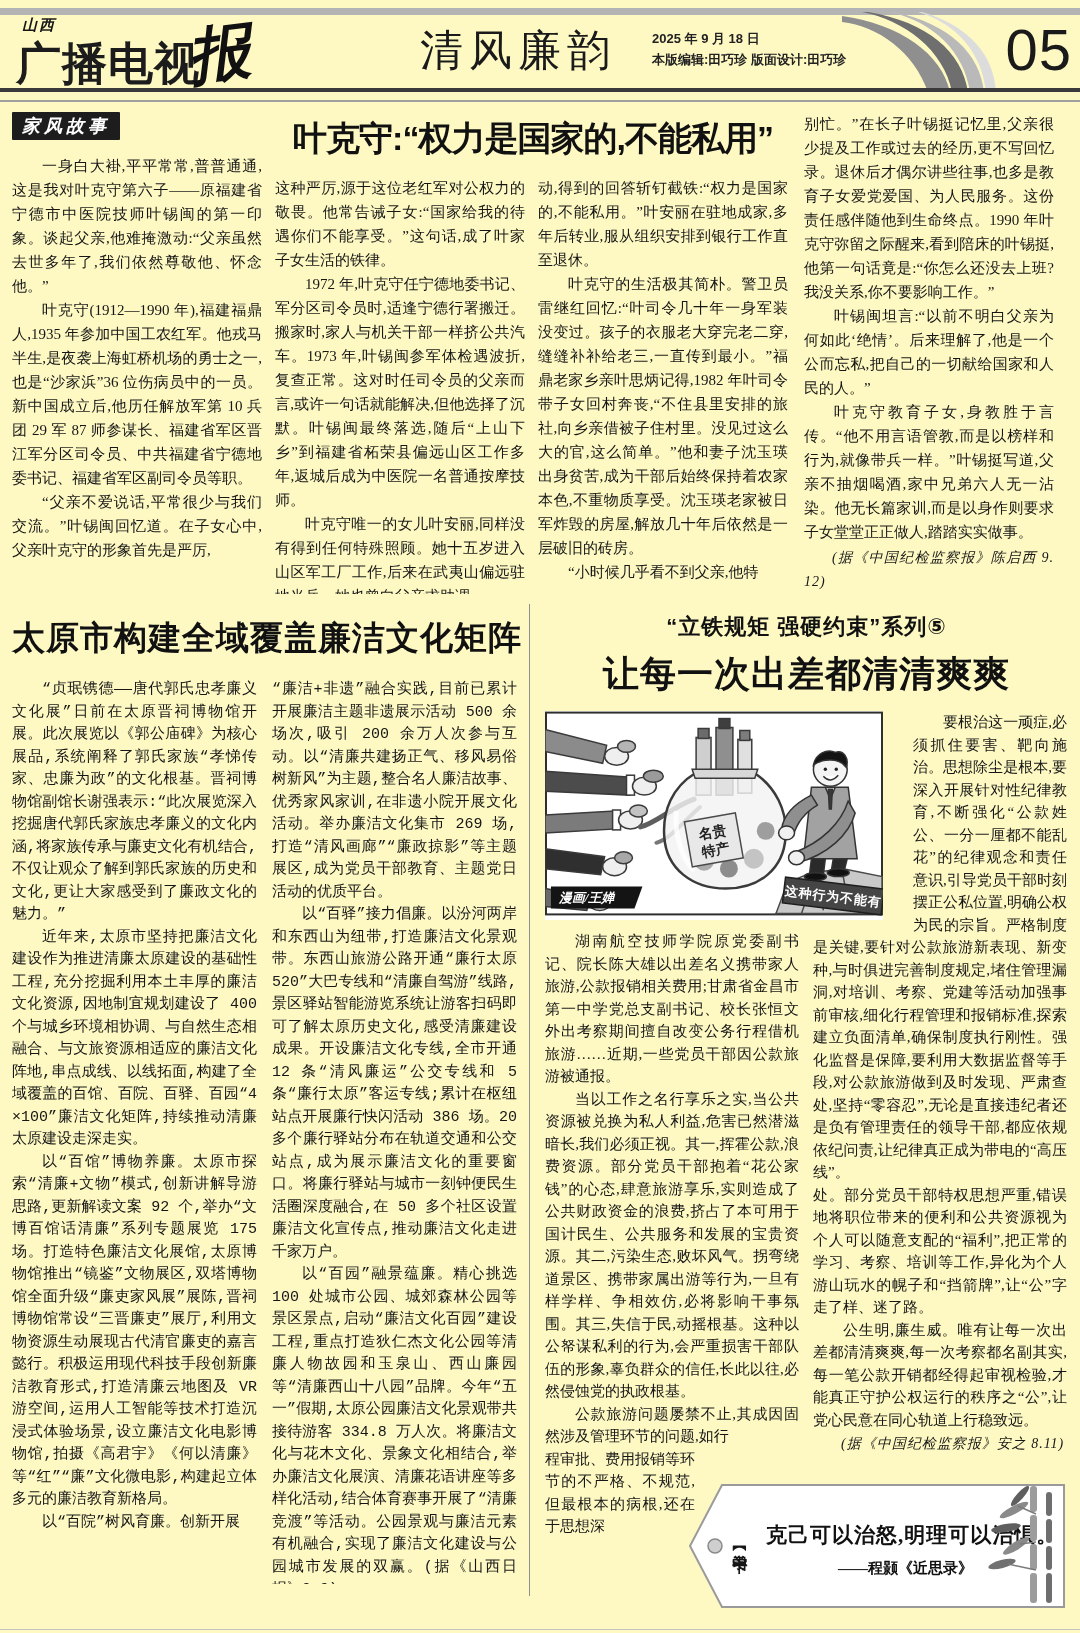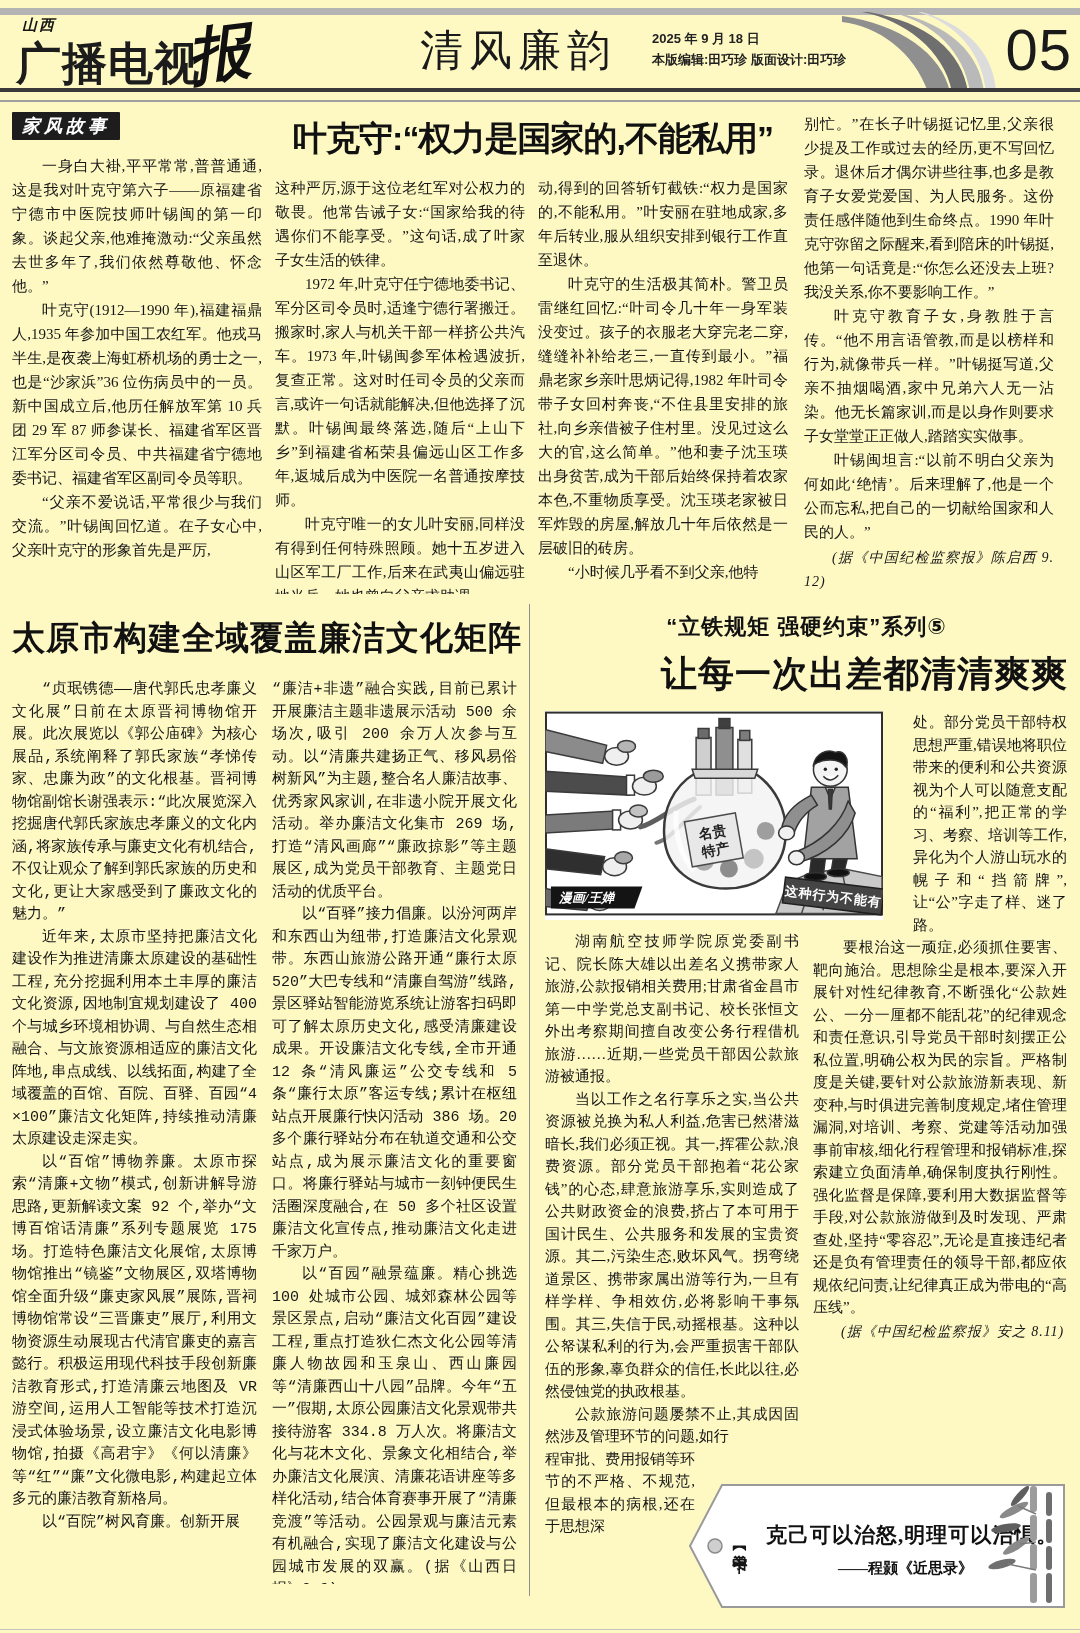--- a/index.html
+++ b/index.html
@@ -52,21 +52,21 @@
   .vdiv{position:absolute;left:517px;top:-4px;height:992px;width:1px;background:#8f8f8f;}
 
   .left-half{width:505px;margin-right:28px;flex:none;}
   .lh-headline{font-size:33px;font-weight:700;letter-spacing:1px;margin:8px 0 18px;color:#111;white-space:nowrap;}
   .lh-cols{display:flex;gap:15px;}
   .lh-col{width:245px;flex:none;height:905px;overflow:hidden;font-family:Liberation Mono, monospace;}
   .left-half .bodytext p.para{line-height:22.5px;}
 
   .right-half{width:523px;flex:none;position:relative;}
   .rh-kicker{text-align:center;font-size:22px;font-weight:bold;letter-spacing:1px;margin-top:4px;color:#111;}
-  .rh-headline{text-align:right;font-size:36px;font-weight:900;letter-spacing:1px;margin:8px 0 12px;color:#111;}
+  .rh-headline{text-align:center;font-size:36px;font-weight:900;letter-spacing:1px;margin:8px 0 12px;color:#111;}
   .rh-cols{display:flex;gap:14px;}
   .rh-col{width:254px;flex:none;height:900px;}
   .rh-col1{overflow:visible;}
   .right-half .bodytext p.para{line-height:22.5px;}
   .cartoon-wrap{width:338px;margin-right:-98px;position:relative;z-index:2;background:#fff;margin-bottom:10px;}
   .intrude{float:left;width:100px;height:222px;}
   .bodytext p.narrow{width:150px;}
 
   
   .card{position:absolute;right:0;bottom:0;width:380px;height:130px;z-index:3;}
@@ -128,22 +128,22 @@
           </div>
         <div class="ta-col bodytext">
             <p class="para">动,得到的回答斩钉截铁:“权力是国家的,不能私用。”叶安丽在驻地成家,多年后转业,服从组织安排到银行工作直至退休。</p>
             <p class="para ind">叶克守的生活极其简朴。警卫员雷继红回忆:“叶司令几十年一身军装没变过。孩子的衣服老大穿完老二穿,缝缝补补给老三,一直传到最小。”福鼎老家乡亲叶思炳记得,1982 年叶司令带子女回村奔丧,“不住县里安排的旅社,向乡亲借被子住村里。没见过这么大的官,这么简单。”他和妻子沈玉瑛出身贫苦,成为干部后始终保持着农家本色,不重物质享受。沈玉瑛老家被日军炸毁的房屋,解放几十年后依然是一层破旧的砖房。</p>
             <p class="para ind">“小时候几乎看不到父亲,他特</p>
           </div>
       </div>
     </div>
     <div class="ta-col ta-col4 bodytext">
         <p class="para">别忙。”在长子叶锡挺记忆里,父亲很少提及工作或过去的经历,更不写回忆录。退休后才偶尔讲些往事,也多是教育子女爱党爱国、为人民服务。这份责任感伴随他到生命终点。1990 年叶克守弥留之际醒来,看到陪床的叶锡挺,他第一句话竟是:“你怎么还没去上班?我没关系,你不要影响工作。”</p>
+        <p class="para ind">叶锡闽坦言:“以前不明白父亲为何如此‘绝情’。后来理解了,他是一个公而忘私,把自己的一切献给国家和人民的人。”</p>
         <p class="para ind">叶克守教育子女,身教胜于言传。“他不用言语管教,而是以榜样和行为,就像带兵一样。”叶锡挺写道,父亲不抽烟喝酒,家中兄弟六人无一沾染。他无长篇家训,而是以身作则要求子女堂堂正正做人,踏踏实实做事。</p>
-        <p class="para ind">叶锡闽坦言:“以前不明白父亲为何如此‘绝情’。后来理解了,他是一个公而忘私,把自己的一切献给国家和人民的人。”</p>
         <p class="para attr">(据《中国纪检监察报》陈启西 9.12)</p>
       </div>
   </div>
 
   <div class="bottom">
 
     <div class="halves">
       <div class="vdiv"></div>
 
       <div class="left-half">
@@ -252,22 +252,23 @@
             <div class="bodytext">
                 <p class="para ind">湖南航空技师学院原党委副书记、院长陈大雄以出差名义携带家人旅游,公款报销相关费用;甘肃省金昌市第一中学党总支副书记、校长张恒文外出考察期间擅自改变公务行程借机旅游……近期,一些党员干部因公款旅游被通报。</p>
                 <p class="para ind">当以工作之名行享乐之实,当公共资源被兑换为私人利益,危害已然潜滋暗长,我们必须正视。其一,挥霍公款,浪费资源。部分党员干部抱着“花公家钱”的心态,肆意旅游享乐,实则造成了公共财政资金的浪费,挤占了本可用于国计民生、公共服务和发展的宝贵资源。其二,污染生态,败坏风气。拐弯绕道景区、携带家属出游等行为,一旦有样学样、争相效仿,必将影响干事氛围。其三,失信于民,动摇根基。这种以公帑谋私利的行为,会严重损害干部队伍的形象,辜负群众的信任,长此以往,必然侵蚀党的执政根基。</p>
                 <p class="para ind">公款旅游问题屡禁不止,其成因固然涉及管理环节的问题,如行</p>
                 <p class="para narrow">程审批、费用报销等环节的不严格、不规范,但最根本的病根,还在于思想深</p>
               </div>
           </div>
           <div class="rh-col">
             <div class="intrude"></div>
             <div class="bodytext">
+                <p class="para ind">要根治这一顽症,必须抓住要害、靶向施治。思想除尘是根本,要深入开展针对性纪律教育,不断强化“公款姓公、一分一厘都不能乱花”的纪律观念和责任意识,引导党员干部时刻摆正公私位置,明确公权为民的宗旨。严格制度是关键,要针对公款旅游新表现、新变种,与时俱进完善制度规定,堵住管理漏洞,对培训、考察、党建等活动加强事前审核,细化行程管理和报销标准,探索建立负面清单,确保制度执行刚性。强化监督是保障,要利用大数据监督等手段,对公款旅游做到及时发现、严肃查处,坚持“零容忍”,无论是直接违纪者还是负有管理责任的领导干部,都应依规依纪问责,让纪律真正成为带电的“高压线”。</p>
                 <p class="para">处。部分党员干部特权思想严重,错误地将职位带来的便利和公共资源视为个人可以随意支配的“福利”,把正常的学习、考察、培训等工作,异化为个人游山玩水的幌子和“挡箭牌”,让“公”字走了样、迷了路。</p>
-                <p class="para ind">要根治这一顽症,必须抓住要害、靶向施治。思想除尘是根本,要深入开展针对性纪律教育,不断强化“公款姓公、一分一厘都不能乱花”的纪律观念和责任意识,引导党员干部时刻摆正公私位置,明确公权为民的宗旨。严格制度是关键,要针对公款旅游新表现、新变种,与时俱进完善制度规定,堵住管理漏洞,对培训、考察、党建等活动加强事前审核,细化行程管理和报销标准,探索建立负面清单,确保制度执行刚性。强化监督是保障,要利用大数据监督等手段,对公款旅游做到及时发现、严肃查处,坚持“零容忍”,无论是直接违纪者还是负有管理责任的领导干部,都应依规依纪问责,让纪律真正成为带电的“高压线”。</p>
+                <p class="para ind">公生明,廉生威。唯有让每一次出差都清清爽爽,每一次考察都名副其实,每一笔公款开销都经得起审视检验,才能真正守护公权运行的秩序之“公”,让党心民意在同心轨道上行稳致远。</p>
                 <p class="para attr">(据《中国纪检监察报》安之 8.11)</p>
               </div>
           </div>
         </div>
 
         <div class="card">
           <svg class="card-svg" width="380" height="130" viewBox="0 0 380 130">
             <polygon points="2,65 34,4 376,4 376,126 34,126" fill="#ffffff" stroke="#9a9a9a" stroke-width="2"></polygon>
             <circle cx="27" cy="65" r="7" fill="#cfcfcf" stroke="#8a8a8a" stroke-width="1.5"></circle>
           </svg>

